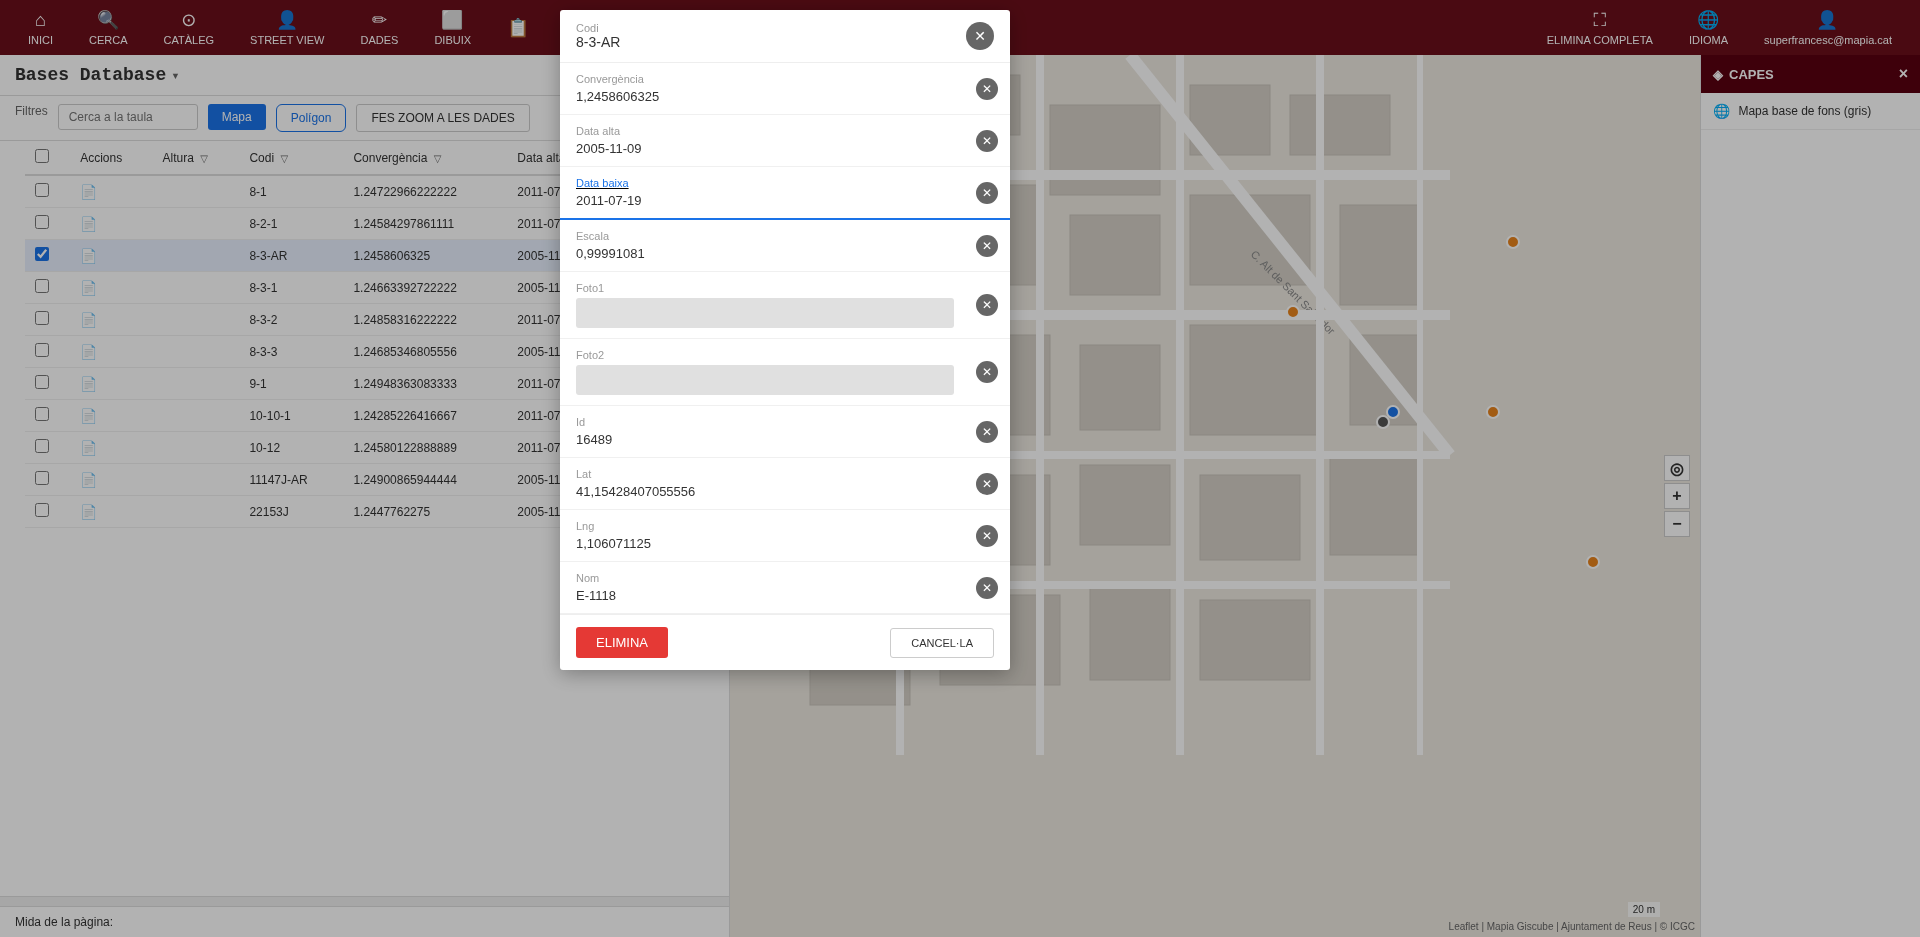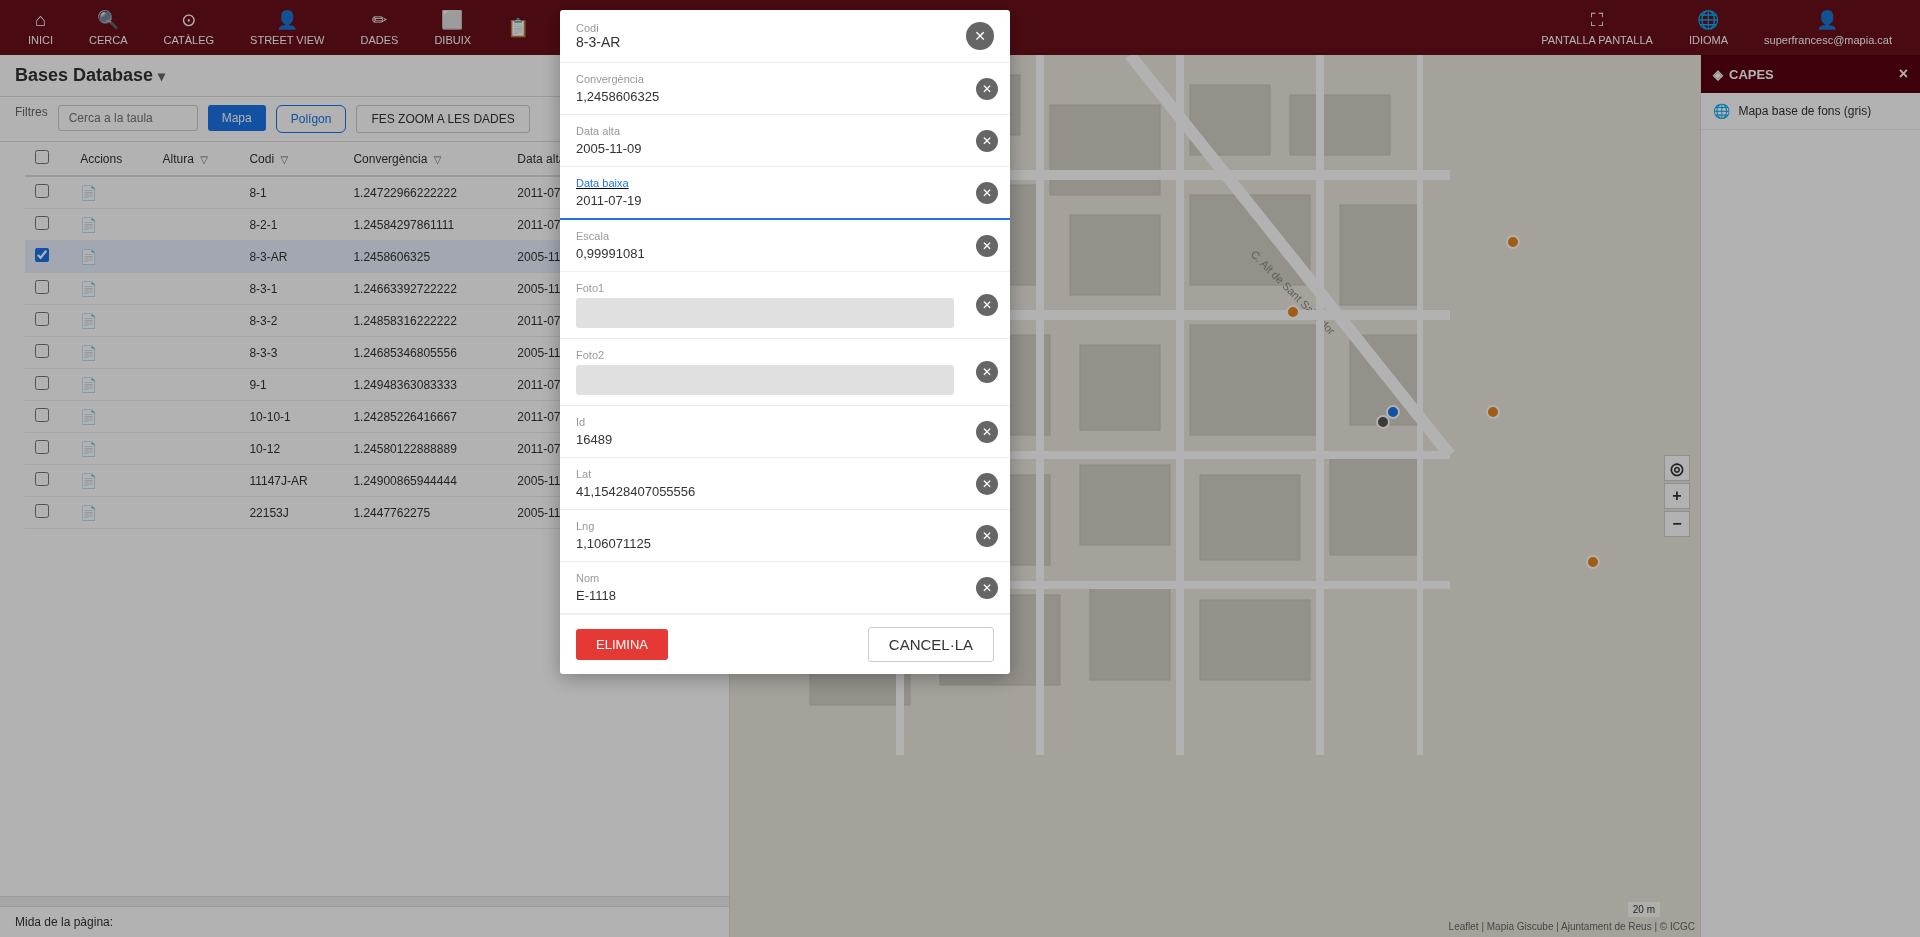--- a/index.html
+++ b/index.html
@@ -63,20 +63,21 @@
       border-bottom: 1px solid #ddd;
       gap: 10px;
     }
     .db-title {
       font-size: 18px;
       font-weight: bold;
       color: #333;
       display: flex;
       align-items: center;
       gap: 5px;
+      font-family: Liberation Mono, monospace;
     }
     .db-title .chevron { font-size: 14px; color: #666; }
 
     .filters-row {
       display: flex;
       align-items: flex-start;
       padding: 8px 15px;
       background: #fff;
       border-bottom: 1px solid #ddd;
       gap: 10px;
@@ -383,21 +384,21 @@
       cursor: pointer;
       font-size: 13px;
     }
     .btn-cancella {
       background: white;
       color: #333;
       border: 1px solid #ccc;
       padding: 8px 20px;
       border-radius: 3px;
       cursor: pointer;
-      font-size: 15px;
+      font-size: 11px;
     }
 
     
     .h-scrollbar {
       height: 10px;
       background: #f0f0f0;
       border-top: 1px solid #ddd;
     }
   </style>
 </head>
@@ -441,21 +442,21 @@
     <div class="nav-item">
       <span class="icon">📊</span>
     </div>
     <div class="nav-item">
       <span class="icon">✉</span>
     </div>
   </div>
   <div class="nav-right">
     <div class="nav-item">
       <span class="icon">⛶</span>
-      <span>PANTALLA PANTALLA</span>
+      <span>ELIMINA COMPLETA</span>
     </div>
     <div class="nav-item">
       <span class="icon">🌐</span>
       <span>IDIOMA</span>
     </div>
     <div class="nav-item">
       <span class="icon">👤</span>
       <span>superfrancesc@mapia.cat</span>
     </div>
   </div>

